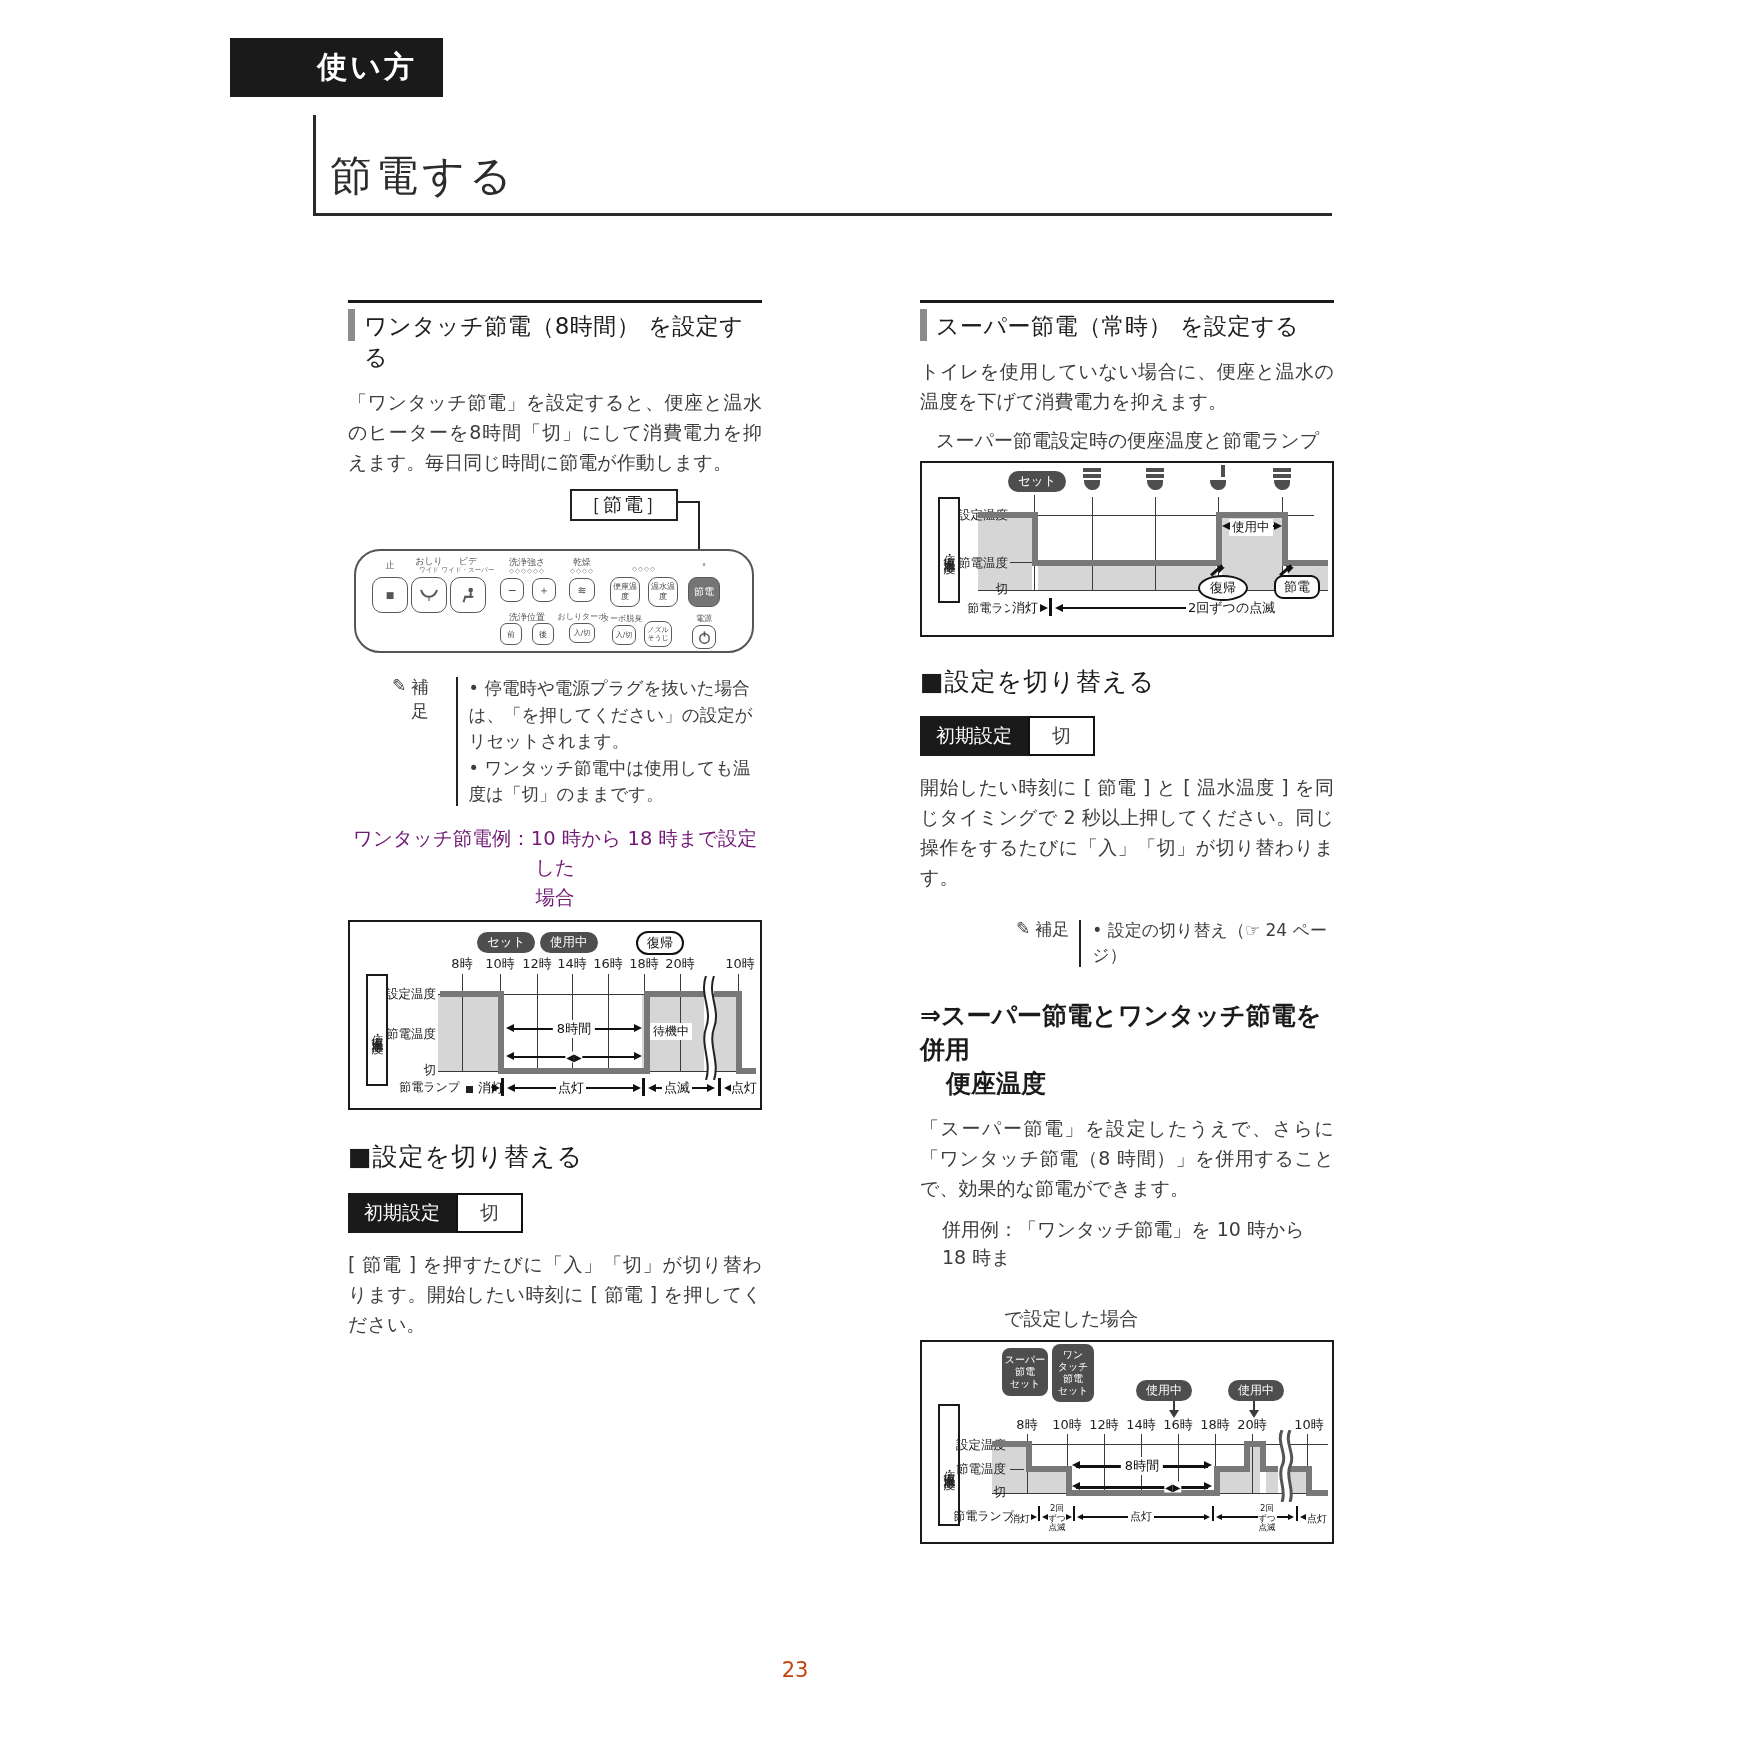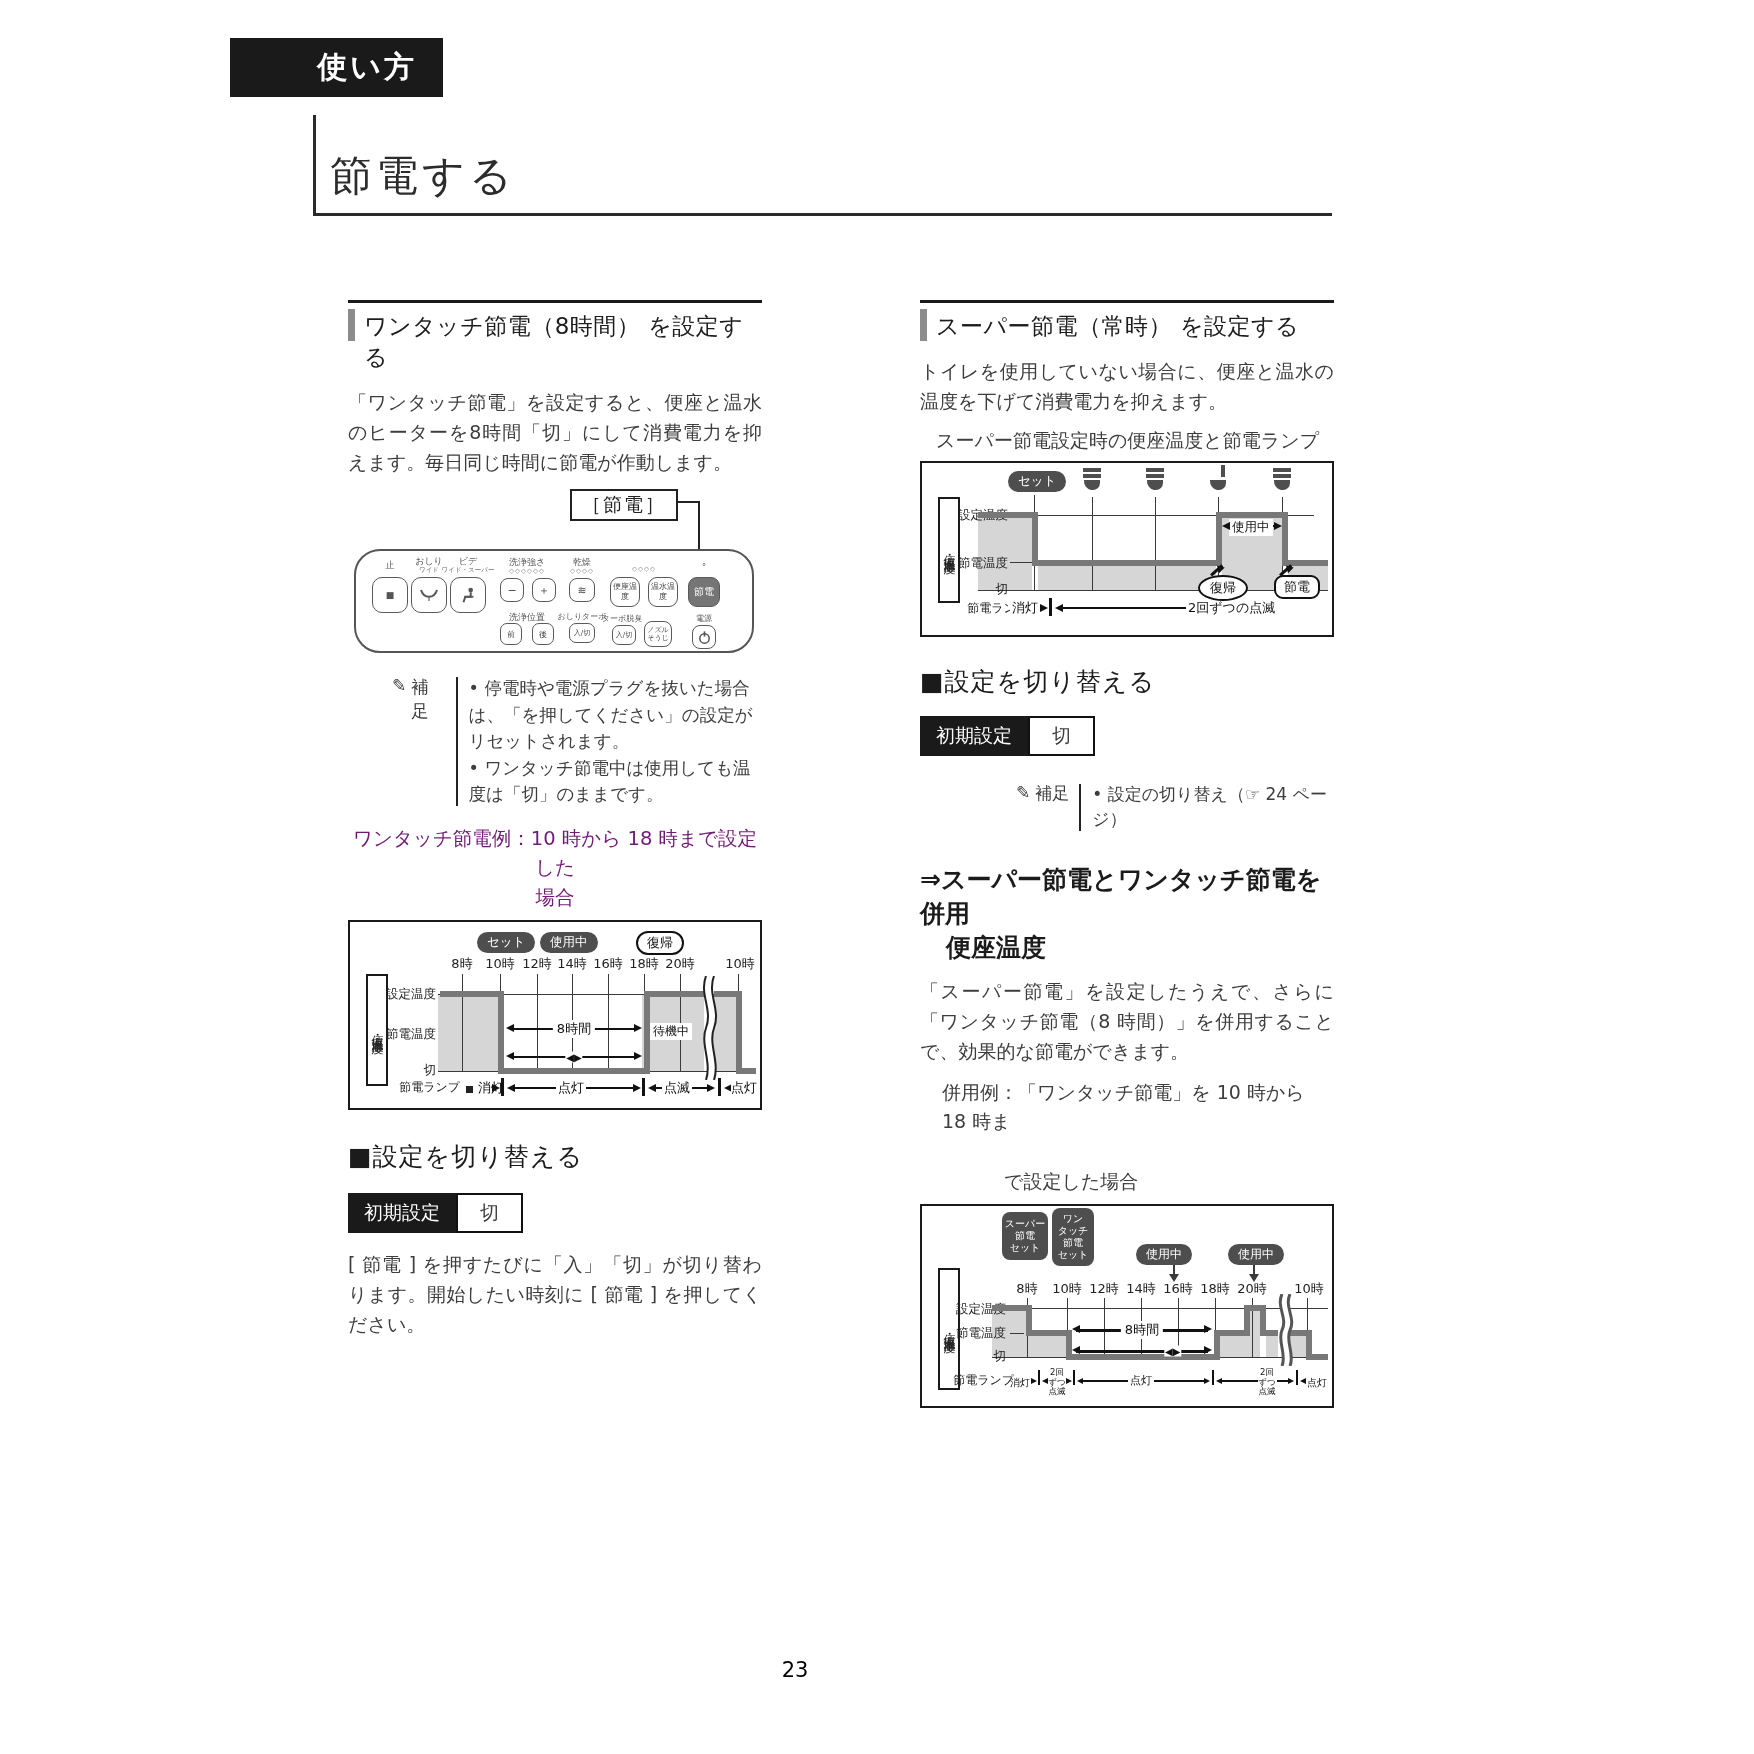--- a/index.html
+++ b/index.html
@@ -85,21 +85,21 @@
   .callout { position:absolute; border:2.5px solid #222; font-size:19px; padding:1px 10px; letter-spacing:2px; color:#222; background:#fff; z-index:3;}
   .connector { position:absolute; border-top:2.5px solid #222; border-right:2.5px solid #222; }
   .remote-body { position:absolute; border:2px solid #555; border-radius:26px; background:#fff; }
   .rlab { position:absolute; font-size:9px; color:#555; white-space:nowrap; transform:translateX(-50%); }
   .rlab-s { position:absolute; font-size:6.5px; color:#666; white-space:nowrap; transform:translateX(-50%); }
   .rbtn { position:absolute; border:1.8px solid #5a5a5a; border-radius:10px; background:#fff; display:flex;
           align-items:center; justify-content:center; color:#444; }
   .rbtn.dark { background:#757575; border-color:#5a5a5a; color:#fff; }
   .rdots { position:absolute; font-size:6.5px; color:#777; letter-spacing:1px; transform:translateX(-50%); }
 
-  .pgnum { position:absolute; left:765px; top:1658px; width:60px; text-align:center; font-size:21px; color:#000000; }
+  .pgnum { position:absolute; left:765px; top:1658px; width:60px; text-align:center; font-size:21px; color:#c2410c; }
 </style>
 </head>
 <body>
 
 <div id="page">
 
   <div class="tab">
       <span>使い方</span>
     </div>
   <div class="title-vbar"></div>
@@ -386,20 +386,21 @@
       <div class="lamptxt" style="left:264px;top:136px;">2回ずつの点滅</div>
     </div>
 
     <div class="subhead" style="margin-top:28px;">■設定を切り替える</div>
 
     <div class="initbox" style="margin-top:18px;">
       <span class="ib-d">初期設定</span>
       <span class="ib-w">切</span>
     </div>
 
+    <div class="para" style="margin-top:16px;">開始したい時刻に [ 節電 ] と [ 温水温度 ] を同じタイミングで 2 秒以上押してください。同じ操作をするたびに「入」「切」が切り替わります。</div>
 
     <div class="note" style="margin:26px 0 0 96px;font-size:17px;">
       <span class="pencil">✎</span>
       <span>補足</span>
       <span class="ndiv"></span>
       <ul style="width:240px;">
         <li>設定の切り替え（☞ 24 ページ）</li>
       </ul>
     </div>
 

